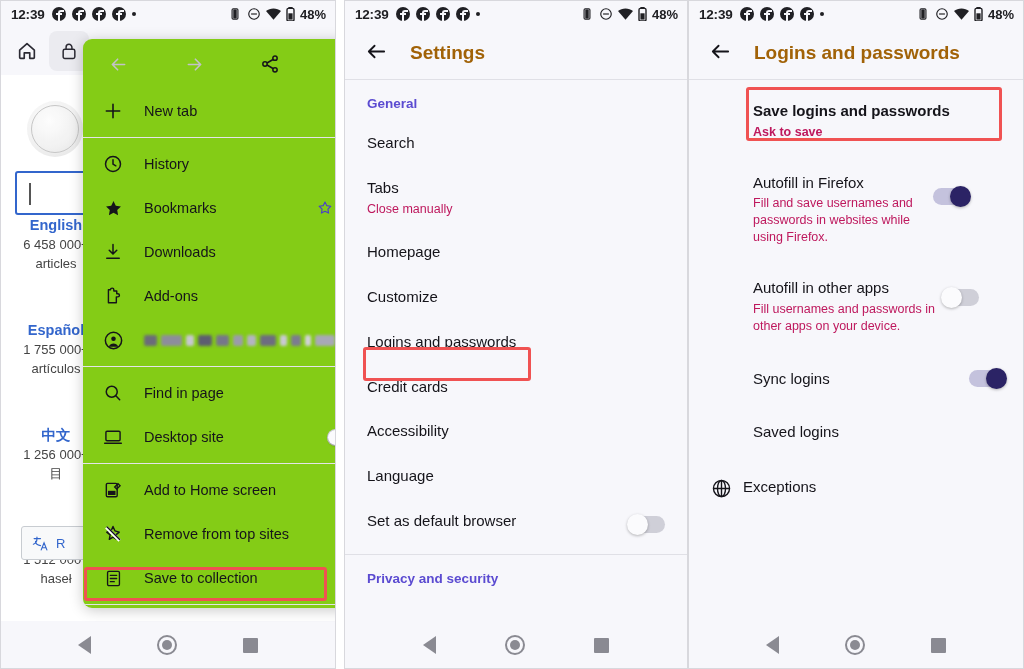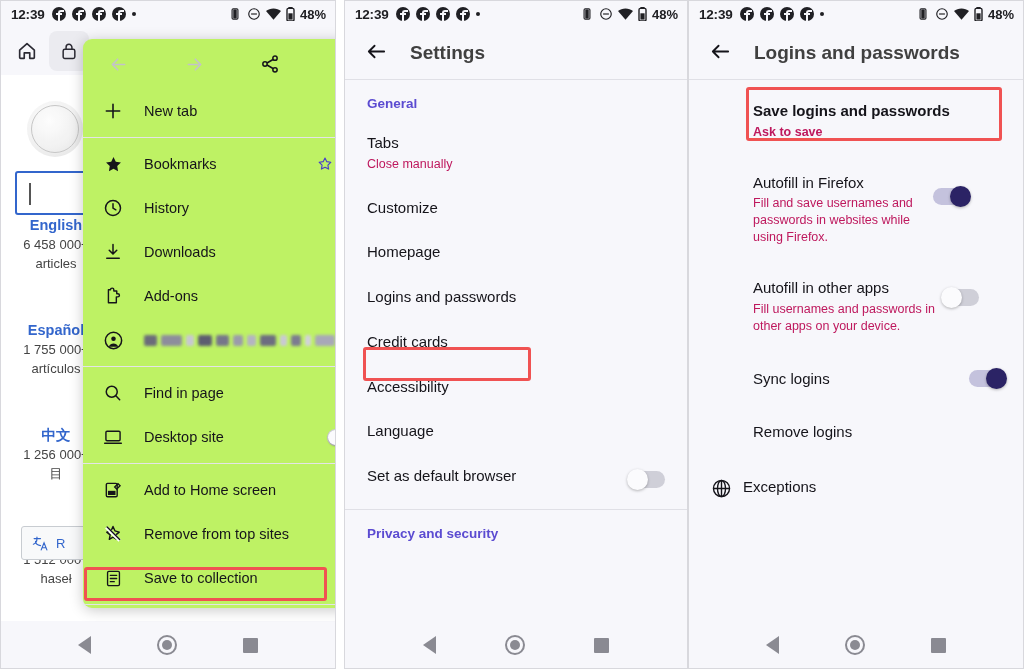--- a/index.html
+++ b/index.html
@@ -72,21 +72,21 @@
   .wiki-btn {
     position:absolute; left:20px; width:110px; height:34px;
     border:1px solid #c8ccd1; border-radius:3px; background:#f8f9fa;
     display:flex; align-items:center; gap:7px; padding-left:10px;
     font-size:13.5px; color:#3366cc;
   }
 
   
   .menu {
     position:absolute; left:82px; top:38px; width:298px; height:569px;
-    background:#bef264; border-radius:9px;
+    background:#84cc16; border-radius:9px;
     box-shadow: 0 2px 14px rgba(0,0,0,.22);
     overflow:hidden;
   }
   .menu-navrow { height:50px; display:flex; align-items:center;
      padding:0 16px; justify-content:space-between; }
   .menu-navrow .nav-ic { width:38px; height:38px; display:flex;
      align-items:center; justify-content:center; }
   .menu-row {
     height:44px; display:flex; align-items:center; padding-left:19px; gap:20px;
     font-size:14.5px; color:#15141a;
@@ -116,21 +116,21 @@
   .nav-tri { width:0;height:0;border-top:9px solid transparent;
     border-bottom:9px solid transparent;border-right:13px solid #8a8a92; }
   .nav-circ { width:20px;height:20px;border-radius:50%;border:2px solid #8a8a92;
     display:flex;align-items:center;justify-content:center; }
   .nav-circ i{ width:10px;height:10px;border-radius:50%;background:#8a8a92;display:block;}
   .nav-sq { width:15px;height:15px;background:#8a8a92;border-radius:1px; }
 
   
   .app-bar { height:52px; display:flex; align-items:center; gap:22px;
     padding-left:20px; background:#f7f7fb; }
-  .app-title { font-size:19px; font-weight:700; color:#404040; }
+  .app-title { font-size:19px; font-weight:700; color:#a16207; }
   .divider { height:1px; background:#e0e0e6; }
   .sect-head { padding:16px 4px 10px 22px; font-size:13.5px; font-weight:700;
     color:#5b4bd1; }
   .srow { padding:13px 22px 13px 22px; display:flex; align-items:flex-start; }
   .srow .stext{ flex:1; }
   .srow .stitle{ font-size:15px; color:#15141a; line-height:1.25; }
   .srow .ssub{ font-size:12.5px; color:#be185d; margin-top:3px; line-height:1.35; }
   .toggle {
     width:36px;height:17px;border-radius:10px;position:relative;flex:0 0 36px;
     margin-top:4px; background:#cfcfd8;
@@ -268,41 +268,41 @@
               <path d="M12 4v16M4 12h16" stroke="#15141a" stroke-width="1.9" stroke-linecap="round"></path>
             </svg>
         </span>
         <span class="ml">New tab</span>
       </div>
 
       <div class="menu-sep"></div>
 
       <div class="menu-row">
         <span class="mi">
+          <svg width="20" height="20" viewBox="0 0 24 24">
+              <circle cx="12" cy="12" r="9" fill="none" stroke="#15141a" stroke-width="1.8"></circle>
+              <path d="M12 7v5.2l3.4 2" fill="none" stroke="#15141a" stroke-width="1.8" stroke-linecap="round"></path>
+            </svg>
+        </span>
+        <span class="ml">History</span>
+      </div>
+
+      <div class="menu-row">
+        <span class="mi">
           <svg width="19" height="19" viewBox="0 0 24 24">
               <path d="M12 2.5l2.9 5.9 6.5.95-4.7 4.6 1.1 6.45L12 17.35 6.2 20.4l1.1-6.45-4.7-4.6 6.5-.95z" fill="#15141a"></path>
             </svg>
         </span>
         <span class="ml">Bookmarks</span>
         <span class="bm-add">
           <svg width="16" height="16" viewBox="0 0 24 24">
               <path d="M12 3l2.7 5.5 6 .9-4.35 4.25 1.03 6-5.38-2.83L6.62 19.65l1.03-6L3.3 9.4l6-.9z" fill="none" stroke="#4a41c8" stroke-width="1.7" stroke-linejoin="round"></path>
             </svg>
           <span>Add</span>
         </span>
-      </div>
-
-      <div class="menu-row">
-        <span class="mi">
-          <svg width="20" height="20" viewBox="0 0 24 24">
-              <circle cx="12" cy="12" r="9" fill="none" stroke="#15141a" stroke-width="1.8"></circle>
-              <path d="M12 7v5.2l3.4 2" fill="none" stroke="#15141a" stroke-width="1.8" stroke-linecap="round"></path>
-            </svg>
-        </span>
-        <span class="ml">History</span>
       </div>
 
       <div class="menu-row">
         <span class="mi">
           <svg width="20" height="20" viewBox="0 0 24 24">
               <path d="M12 3v11M7.5 10l4.5 4.5 4.5-4.5M4.5 19.5h15" fill="none" stroke="#15141a" stroke-width="1.8" stroke-linecap="round" stroke-linejoin="round"></path>
             </svg>
         </span>
         <span class="ml">Downloads</span>
       </div>
@@ -453,32 +453,37 @@
           </svg>
       </span>
       <span class="app-title">Settings</span>
     </div>
     <div class="divider"></div>
 
     <div class="sect-head">General</div>
 
     <div class="srow">
       <div class="stext">
+          <div class="stitle">Search</div>
+        </div>
+    </div>
+    <div class="srow">
+      <div class="stext">
         <div class="stitle">Tabs</div>
         <div class="ssub">Close manually</div>
       </div>
     </div>
     <div class="srow">
       <div class="stext">
+          <div class="stitle">Homepage</div>
+        </div>
+    </div>
+    <div class="srow">
+      <div class="stext">
           <div class="stitle">Customize</div>
-        </div>
-    </div>
-    <div class="srow">
-      <div class="stext">
-          <div class="stitle">Homepage</div>
         </div>
     </div>
     <div class="srow">
       <div class="stext">
           <div class="stitle">Logins and passwords</div>
         </div>
     </div>
     <div class="srow">
       <div class="stext">
           <div class="stitle">Credit cards</div>
@@ -591,21 +596,21 @@
       <div class="stext">
           <div class="stitle">Sync logins</div>
         </div>
       <span class="toggle on" style="margin-top:0">
           <i></i>
         </span>
     </div>
 
     <div class="srow" style="padding-top:22px; padding-left:64px;">
       <div class="stext">
-          <div class="stitle">Remove logins</div>
+          <div class="stitle">Saved logins</div>
         </div>
     </div>
 
     <div class="srow icon-row" style="padding-top:22px;">
       <span class="lead-ic">
         <svg width="21" height="21" viewBox="0 0 24 24">
             <circle cx="12" cy="12" r="9.2" fill="none" stroke="#15141a" stroke-width="1.6"></circle>
             <path d="M12 2.8v18.4M2.8 12h18.4" stroke="#15141a" stroke-width="1.6"></path>
             <ellipse cx="12" cy="12" rx="4.6" ry="9.2" fill="none" stroke="#15141a" stroke-width="1.6"></ellipse>
           </svg>

